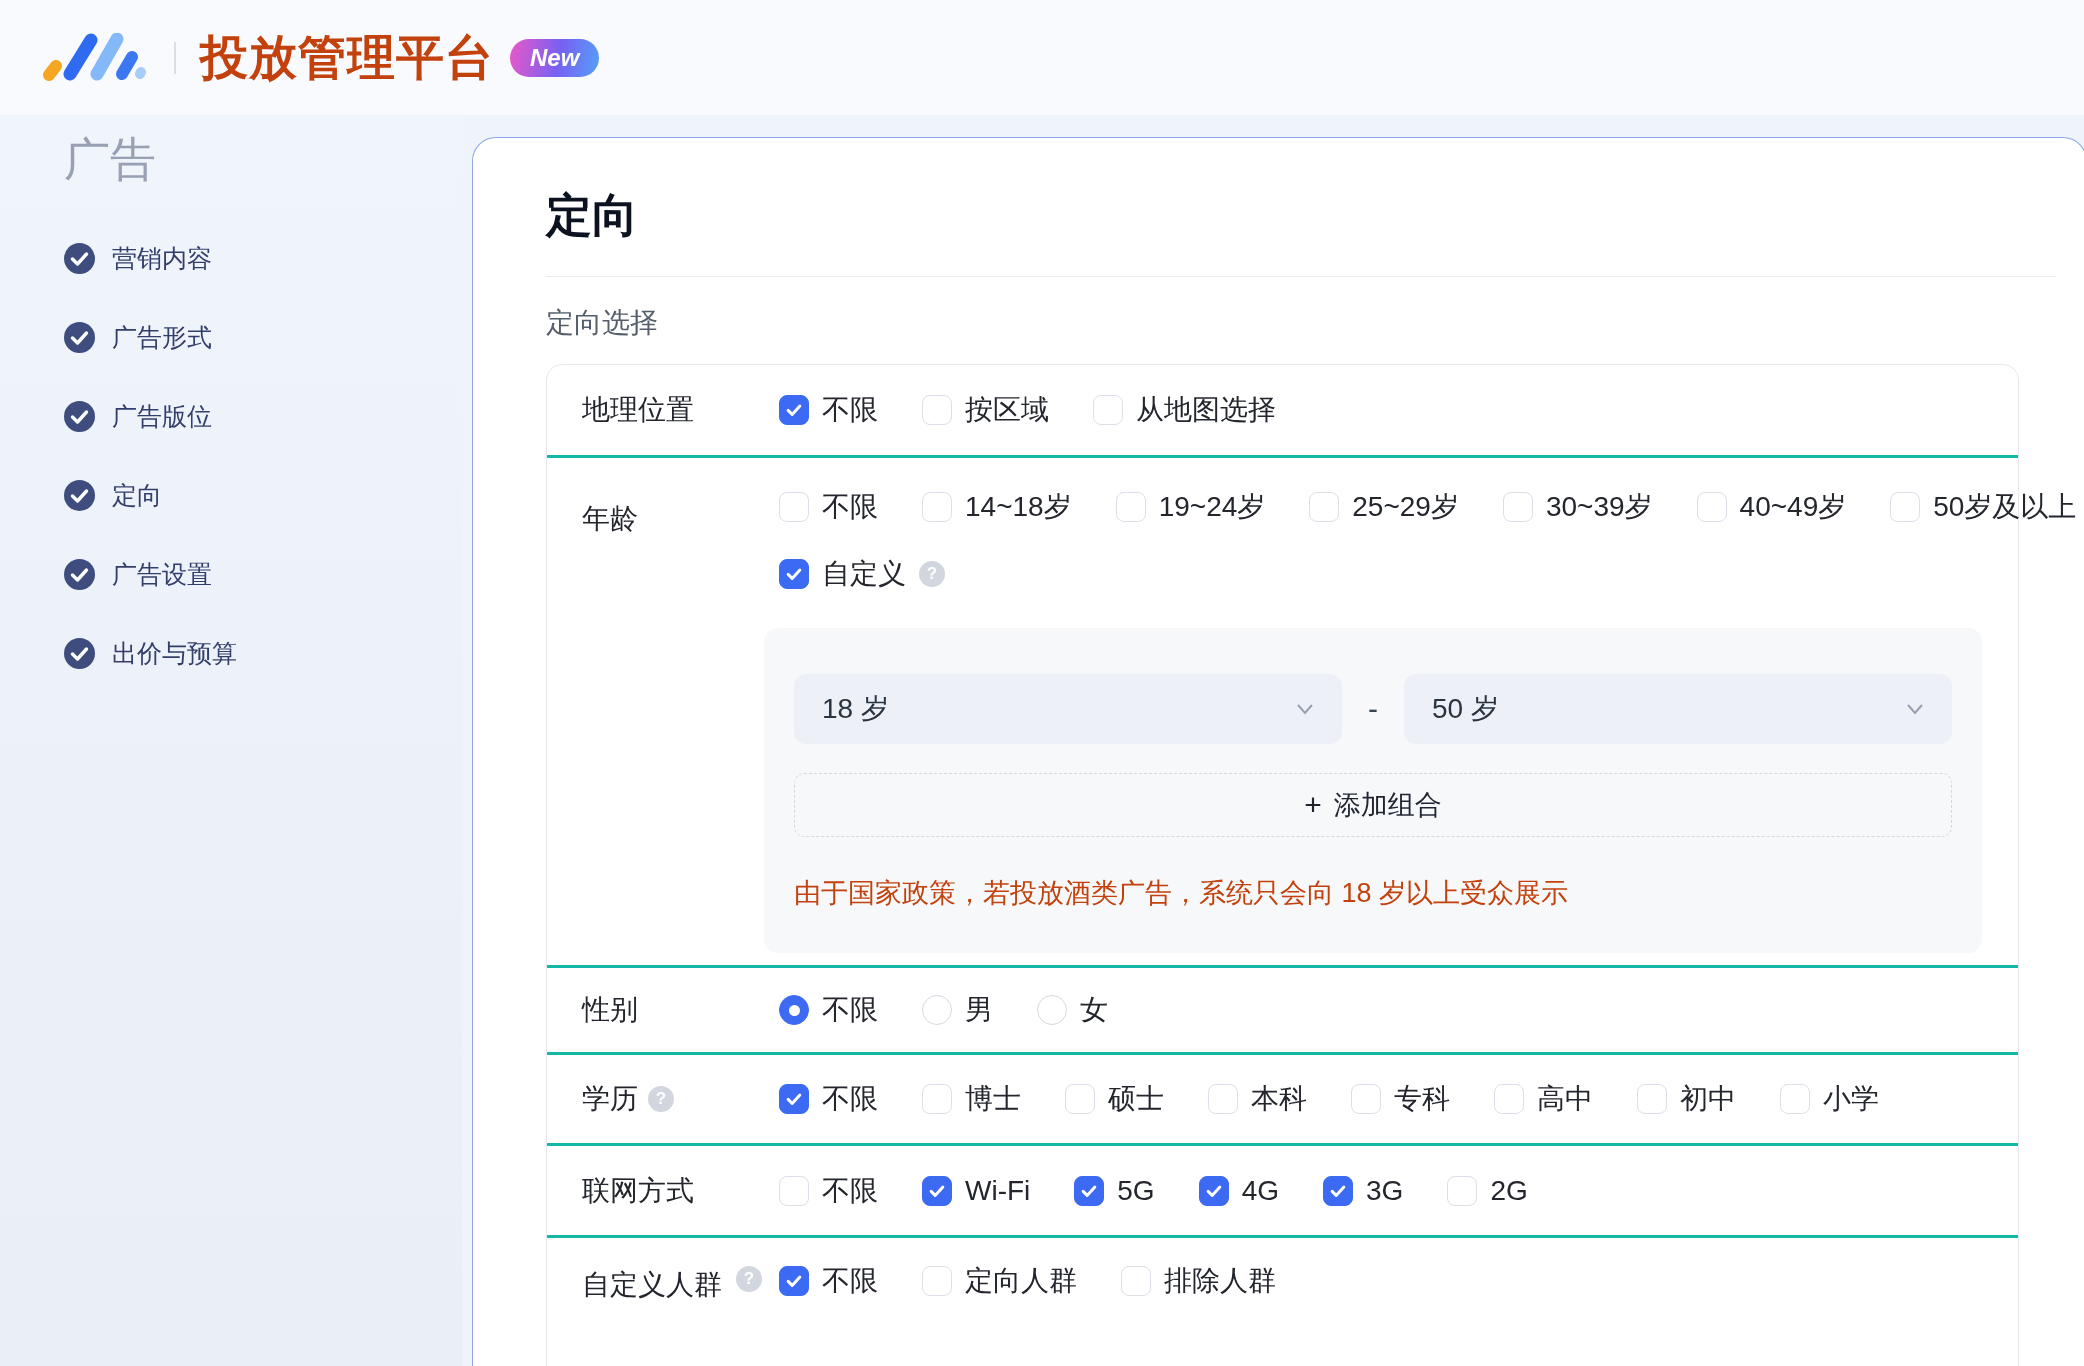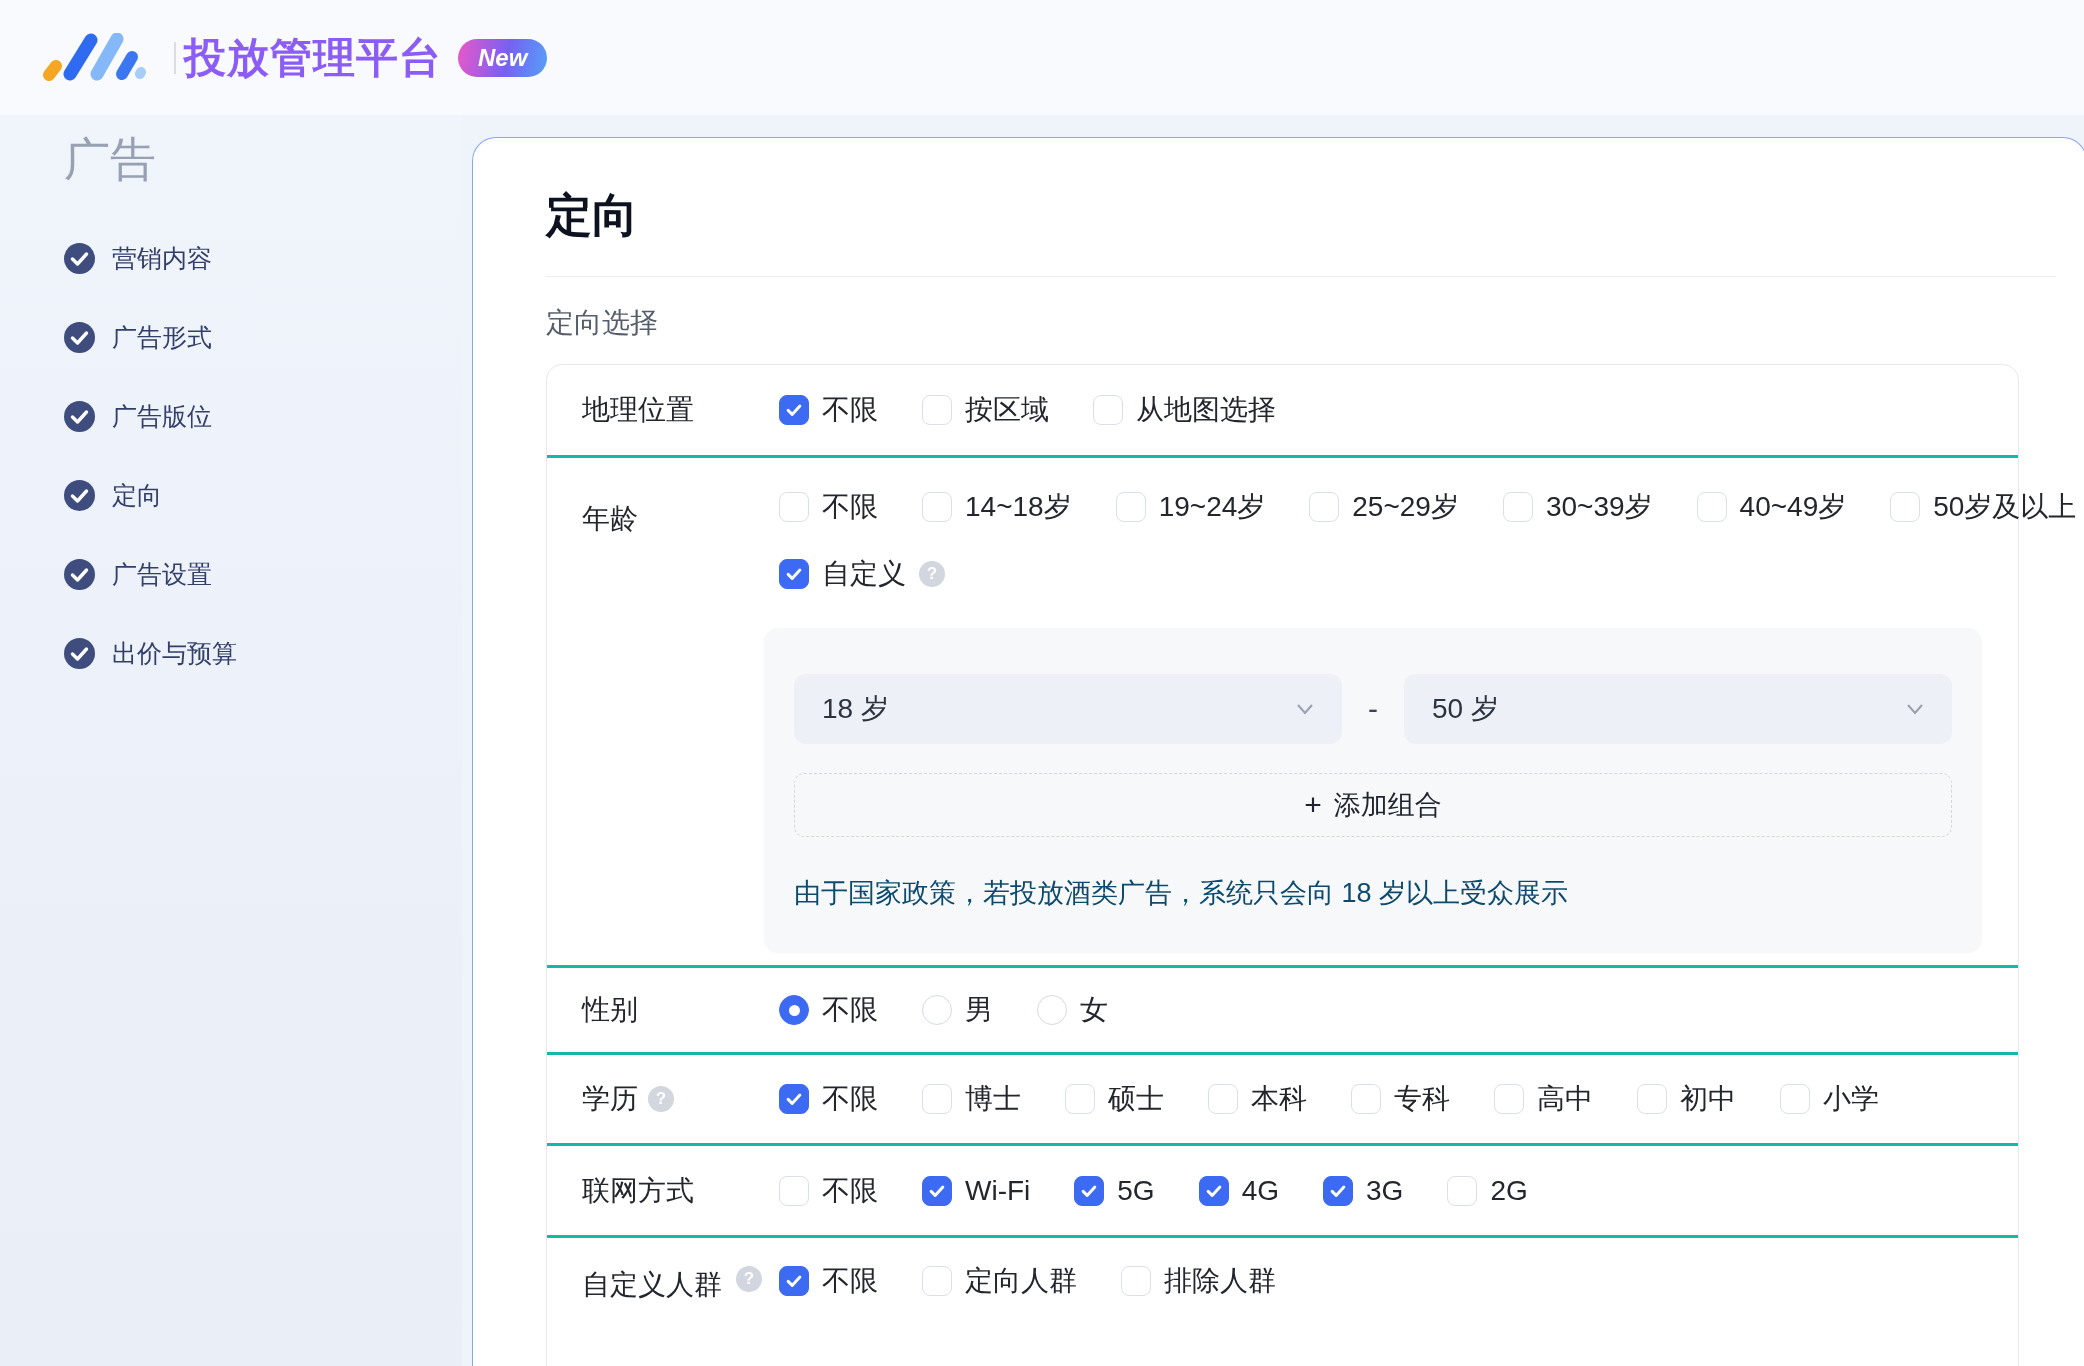--- a/index.html
+++ b/index.html
@@ -6,21 +6,21 @@
   html,body { width:2084px; height:1366px; overflow:hidden; }
   body {
     font-family:"Liberation Sans","DejaVu Sans",sans-serif;
     background:#eff3fa; position:relative; color:#23262d;
   }
   
   .header { position:absolute; left:0; top:0; width:2084px; height:115px;
     background:#f8fafd; display:flex; align-items:center; }
   .logo { margin-left:40px; width:106px; height:50px; }
   .logo-divider { width:2px; height:32px; background:#d9dde6; margin-left:28px; }
-  .app-title { margin-left:8px; font-size:42px; font-weight:700; color:#8b5cf6; letter-spacing:1px; }
+  .app-title { margin-left:24px; font-size:48px; font-weight:700; color:#c2410c; letter-spacing:1px; }
   .new-badge { margin-left:16px; height:38px; padding:0 20px; border-radius:19px;
     background:linear-gradient(100deg,#ea58c8 0%,#7661f2 55%,#55a0f8 100%);
     color:#fff; font-size:24px; font-weight:700; font-style:italic;
     display:flex; align-items:center; }
   
   .sidebar { position:absolute; left:0; top:115px; width:462px; height:1251px;
     background:linear-gradient(180deg,#f0f4fb 0%,#e9eef7 100%);
     padding:14px 0 0 64px; }
   .side-heading { font-size:46px; font-weight:500; color:#98a1b3; height:60px; line-height:60px; }
   .side-items { margin-top:30px; }
@@ -67,21 +67,21 @@
     background:#f7f8fa; border-radius:14px; padding:46px 30px 0 30px; }
   .dd-row { display:flex; align-items:center; }
   .dd { width:548px; height:70px; background:#edf0f6; border-radius:12px;
     display:flex; align-items:center; padding:0 28px; cursor:pointer; }
   .dd-value { font-size:28px; color:#2a3340; flex:1; }
   .dd-sep { width:62px; text-align:center; font-size:30px; color:#3a4353; }
   .add-btn { margin-top:29px; width:1158px; height:64px; border:1.5px dashed #d4d7de;
     border-radius:10px; background:transparent; display:flex; align-items:center;
     justify-content:center; gap:12px; font-size:27px; color:#1f2430; cursor:pointer; }
   .add-plus { font-size:30px; line-height:1; color:#1f2430; }
-  .age-note { margin-top:38px; font-size:27px; color:#0c4a6e; }
+  .age-note { margin-top:38px; font-size:27px; color:#c2410c; }
   .row-gender { height:87px; }
   .row-edu { height:91px; }
   .row-net { height:92px; }
   .row-aud { height:180px; align-items:flex-start; padding-top:28px; }
   .row-aud .flabel { align-items:flex-start; }
   .row-aud .opts { height:30px; }
   .chev { width:18px; height:12px; }
 </style>
 </head>
 <body>

